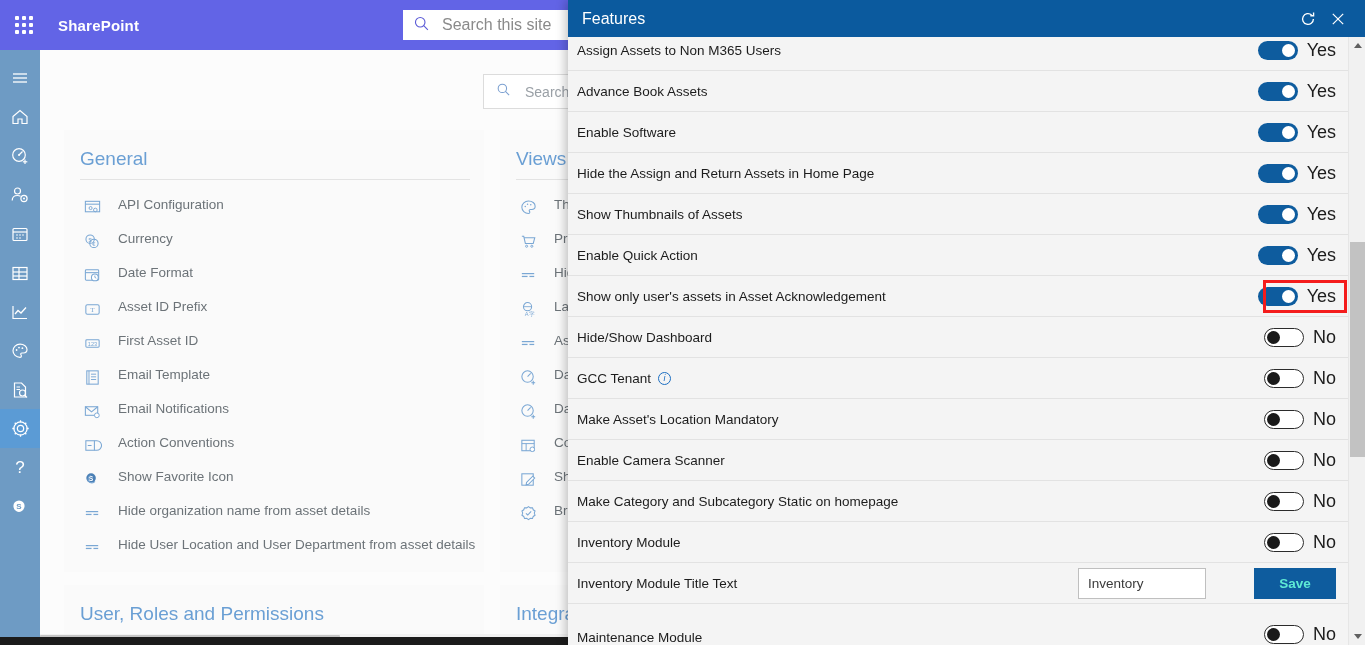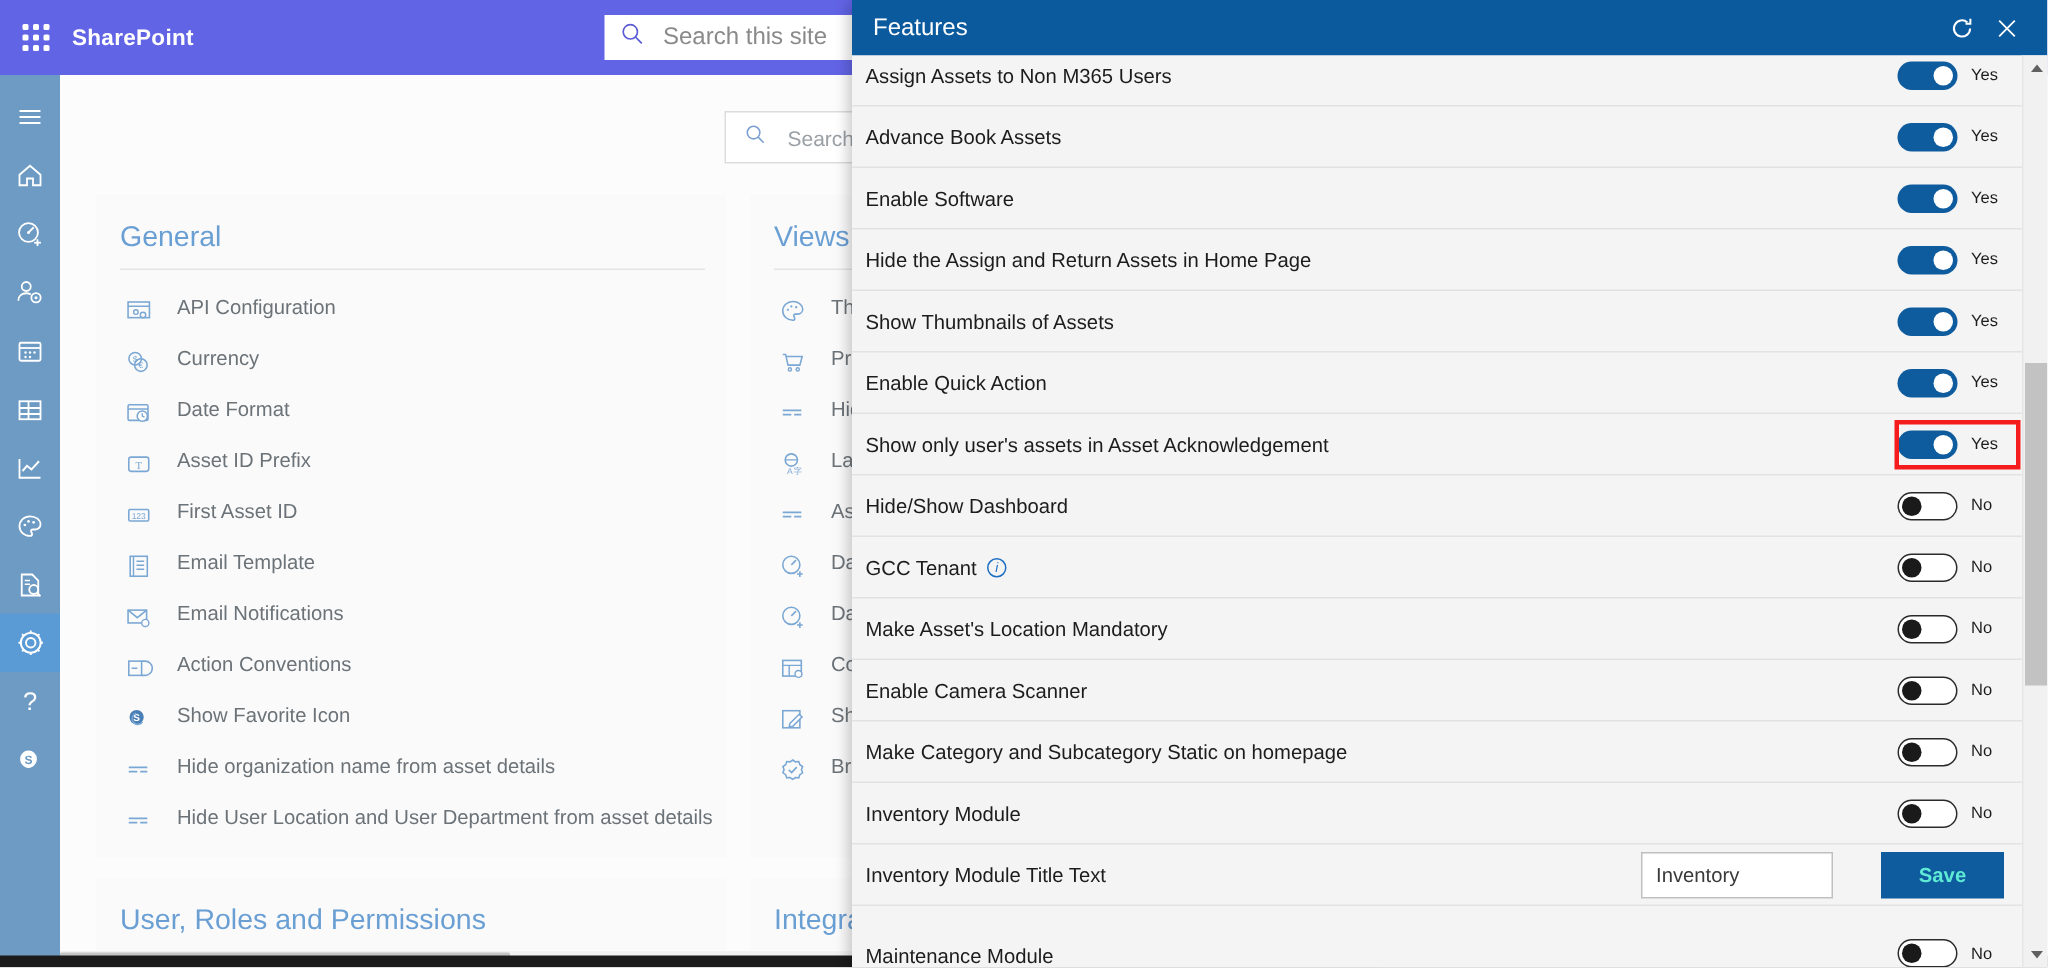--- a/index.html
+++ b/index.html
@@ -15,21 +15,21 @@
 
   
   .suitebar {
     position: absolute; left: 0; top: 0; width: 1365px; height: 50px;
     background: #6264e6;
     display: flex; align-items: center;
   }
   .waffle { width: 48px; height: 50px; display: flex; align-items: center; justify-content: center; cursor: pointer; }
   .waffle-grid { display: grid; grid-template-columns: repeat(3, 4px); grid-template-rows: repeat(3, 4px); gap: 3px; }
   .waffle-dot { width: 4px; height: 4px; background: #fff; border-radius: 1px; }
-  .sp-title { color: #fff; font-size: 15px; font-weight: bold; margin-left: 0; letter-spacing: .2px; }
+  .sp-title { color: #fff; font-size: 15px; font-weight: bold; margin-left: 10px; letter-spacing: .2px; }
   .sp-search {
     position: absolute; left: 403px; top: 10px; width: 480px; height: 30px;
     background: #fff; display: flex; align-items: center; padding-left: 10px;
   }
   .sp-search .mag { margin-right: 12px; }
   .sp-search .ph { color: #8a8a8a; font-size: 16px; }
 
   
   .rail {
     position: absolute; left: 0; top: 50px; width: 40px; height: 591px;
@@ -102,36 +102,36 @@
     width: 13px; height: 13px; border: 1px solid #1b6ec2; border-radius: 50%;
     color: #1b6ec2; font-size: 9px; line-height: 11px; text-align: center; font-style: italic;
     display: inline-block;
   }
   .tgwrap { display: flex; align-items: center; gap: 9px; }
   .toggle { width: 40px; height: 19px; border-radius: 10px; position: relative; cursor: pointer; }
   .toggle.on { background: #0e5c9e; }
   .toggle.on .knob { position: absolute; right: 3px; top: 3px; width: 13px; height: 13px; border-radius: 50%; background: #fff; }
   .toggle.off { background: #fff; border: 1px solid #2b2b2b; }
   .toggle.off .knob { position: absolute; left: 2px; top: 2px; width: 13px; height: 13px; border-radius: 50%; background: #1a1a1a; }
-  .tgval { font-size: 11px; color: #1c1c1c; min-width: 22px; }
+  .tgval { font-size: 18px; color: #1c1c1c; min-width: 22px; }
 
   .frow.highlighted .hl-box {
     position: absolute; right: 1px; top: 4px; width: 84px; height: 33px;
     border: 3px solid #f41c1c; pointer-events: none;
   }
 
   .txtinput {
     width: 128px; height: 31px; border: 1px solid #bfbfbf; background: #fff;
     font-size: 13.5px; color: #3a3a3a; padding: 0 9px; font-family: "Liberation Sans", sans-serif;
   }
   .savebtn {
     width: 82px; height: 31px; background: #0e5c9e; color: #5eead4; border: none;
     font-size: 13.5px; font-weight: bold; cursor: pointer; font-family: "Liberation Sans", sans-serif;
   }
-  .inputrow { display: flex; align-items: center; gap: 32px; }
+  .inputrow { display: flex; align-items: center; gap: 48px; }
 
   
   .vscroll { position: absolute; right: 0; top: 37px; width: 17px; height: 608px; background: #f1f1f1; border-left: 1px solid #e6e6e6; }
   .vs-arrow { width: 17px; height: 17px; display: flex; align-items: center; justify-content: center; cursor: pointer; }
   .vs-arrow .tri { width: 0; height: 0; border-left: 4px solid transparent; border-right: 4px solid transparent; }
   .vs-up .tri { border-bottom: 5px solid #606060; }
   .vs-down .tri { border-top: 5px solid #606060; }
   .vs-thumb { position: absolute; left: 1px; top: 205px; width: 15px; height: 215px; background: #c2c2c2; cursor: pointer; }
   .vs-down { position: absolute; bottom: 0; left: 0; }
 </style>

